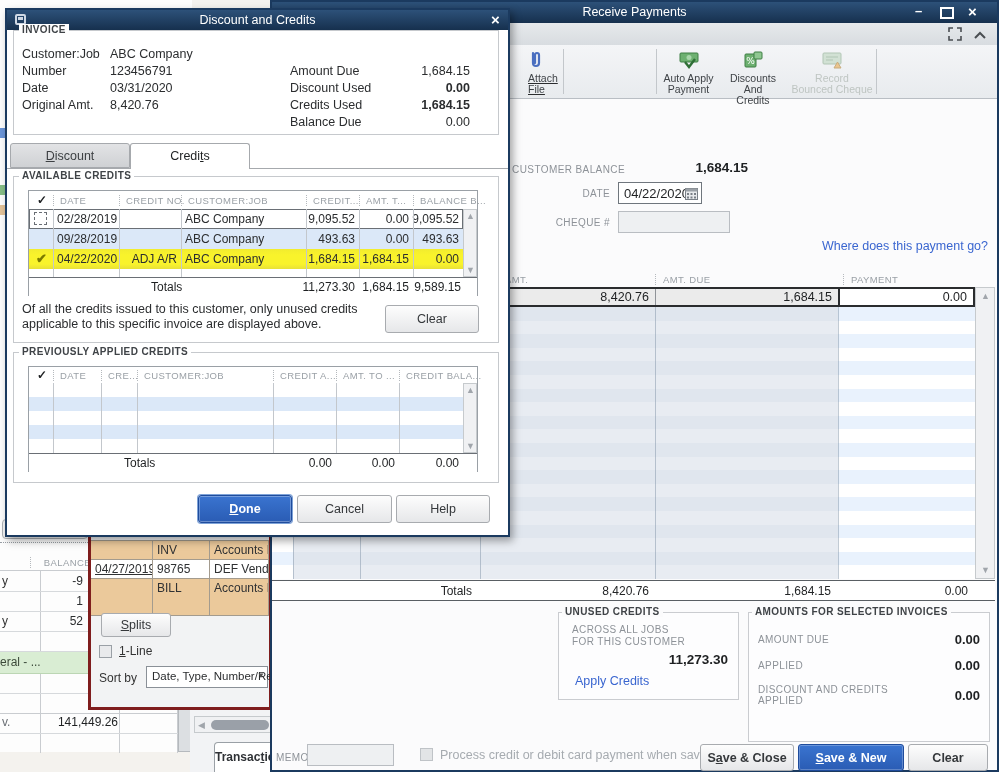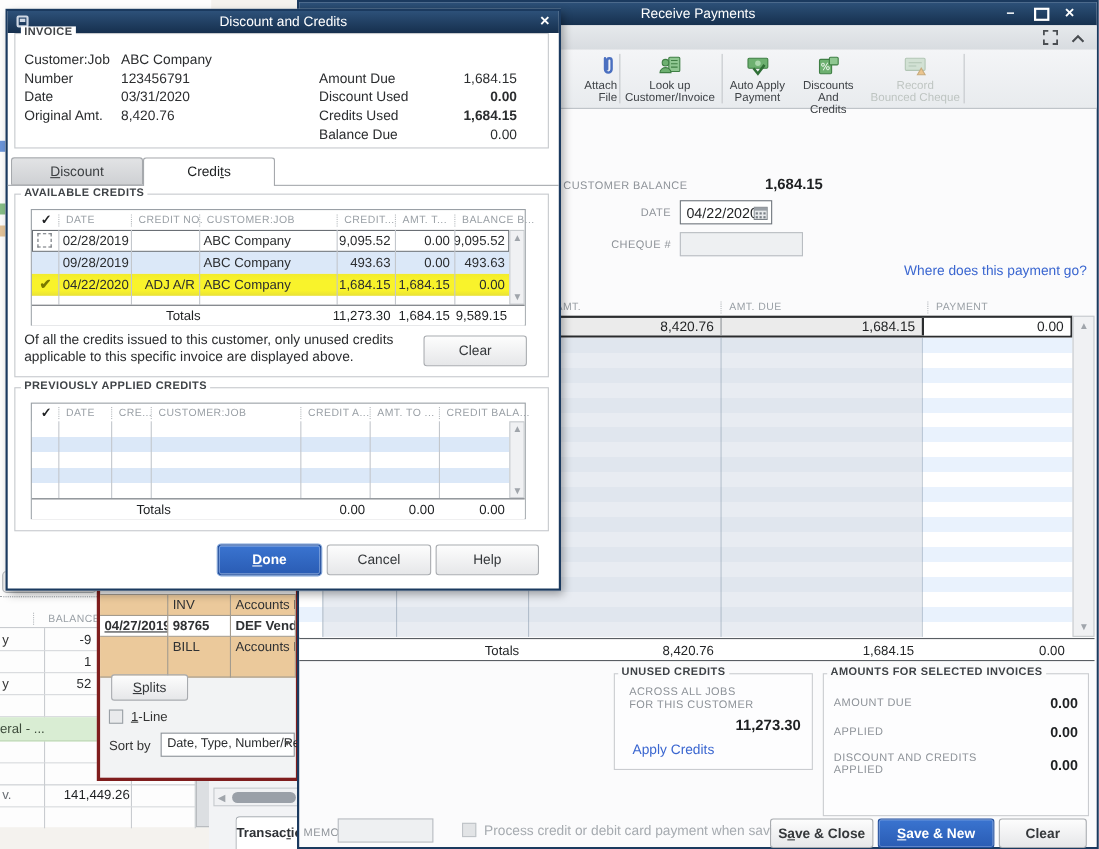--- a/index.html
+++ b/index.html
@@ -82,21 +82,21 @@
 
   <div class="abs" style="left:88px;top:528px;width:184px;height:182px;border:3px solid #7f1d1d;background:#f2f3f4;box-sizing:border-box;z-index:3;">
     <div class="abs" style="left:0;top:9px;width:178px;height:57px;border-top:1px solid #a39b8e;">
 
       <div class="abs tanrow" style="left:0;top:0;width:178px;height:19px;display:flex;">
         <div class="cellb" style="width:62px;"></div>
         <div class="cellb" style="width:57px;">INV</div>
         <div class="cellb" style="flex:1;">Accounts F</div>
       </div>
 
-      <div class="abs" style="left:0;top:19px;width:178px;height:19px;display:flex;background:#fff;font-weight:bold;">
+      <div class="abs" style="left:0;top:19px;width:178px;height:19px;display:flex;background:#fff;">
         <div class="cellb" style="width:62px;text-decoration:underline;">04/27/2019</div>
         <div class="cellb" style="width:57px;">98765</div>
         <div class="cellb" style="flex:1;">DEF Vendo</div>
       </div>
 
       <div class="abs tanrow" style="left:0;top:38px;width:178px;height:37px;display:flex;">
         <div class="cellb" style="width:62px;"></div>
         <div class="cellb" style="width:57px;">BILL</div>
         <div class="cellb" style="flex:1;">Accounts F</div>
       </div>
@@ -136,44 +136,30 @@
       <svg width="12" height="8" viewBox="0 0 12 8" style="position:absolute;left:702px;top:8px;">
         <path d="M1 7 L6 2 L11 7" stroke="#4a4e52" stroke-width="2" fill="none"></path>
       </svg>
     </div>
 
     <div class="abs" style="left:0;top:43px;width:725px;height:53px;background:linear-gradient(180deg,#f4f5f7,#e8ebee);border-bottom:1px solid #b9bec4;">
       <div class="abs" style="left:291px;top:4px;width:1px;height:45px;background:#c3c7cb;"></div>
       <div class="abs" style="left:384px;top:4px;width:1px;height:45px;background:#c3c7cb;"></div>
       <div class="abs" style="left:604px;top:4px;width:1px;height:45px;background:#c3c7cb;"></div>
 
-      <div class="abs" style="left:243px;top:4px;width:46px;height:48px;text-align:right;">
+      <div class="abs" style="left:256px;top:4px;width:46px;height:48px;text-align:left;text-decoration:underline;">
         <svg width="16" height="20" viewBox="0 0 16 20" style="margin-top:1px;">
           <path d="M5 3 v10 a3 3 0 0 0 6 0 V5 a2 2 0 0 0 -4 0 v8" stroke="#4a6fc0" stroke-width="2.2" fill="none" stroke-linecap="round"></path>
         </svg>
         <div style="font-size:10.5px;color:#3f4347;line-height:11px;">
           <div>Attach</div>
           <div>File</div>
         </div>
       </div>
 
-      <div class="abs" style="left:292px;top:4px;width:90px;height:48px;text-align:center;">
-        <svg width="22" height="20" viewBox="0 0 22 20" style="margin-top:1px;">
-          <rect x="10" y="2" width="10" height="13" rx="1" fill="#8fc791" stroke="#3f7f44"></rect>
-          <line x1="12" y1="5" x2="18" y2="5" stroke="#3f7f44"></line>
-            <line x1="12" y1="8" x2="18" y2="8" stroke="#3f7f44"></line>
-            <line x1="12" y1="11" x2="18" y2="11" stroke="#3f7f44"></line>
-          <circle cx="7" cy="7" r="3" fill="#6db070" stroke="#3f7f44"></circle>
-          <path d="M2 16 c0-3 3-4.5 5-4.5 s5 1.5 5 4.5 z" fill="#6db070" stroke="#3f7f44"></path>
-        </svg>
-        <div style="font-size:10.5px;color:#3f4347;line-height:11px;">
-          <div>Look up</div>
-          <div>Customer/Invoice</div>
-        </div>
-      </div>
 
       <div class="abs" style="left:385px;top:4px;width:63px;height:48px;text-align:center;">
         <svg width="22" height="20" viewBox="0 0 22 20" style="margin-top:1px;">
           <rect x="2" y="3" width="18" height="9" rx="1" fill="#6db070" stroke="#3f7f44"></rect>
           <circle cx="11" cy="7.5" r="2.5" fill="#a8d6aa"></circle>
           <path d="M7 12 l4 5 l6 -8" stroke="#2f6f36" stroke-width="2.4" fill="none"></path>
         </svg>
         <div style="font-size:10.5px;color:#3f4347;line-height:11px;">
           <div>Auto Apply</div>
           <div>Payment</div>

